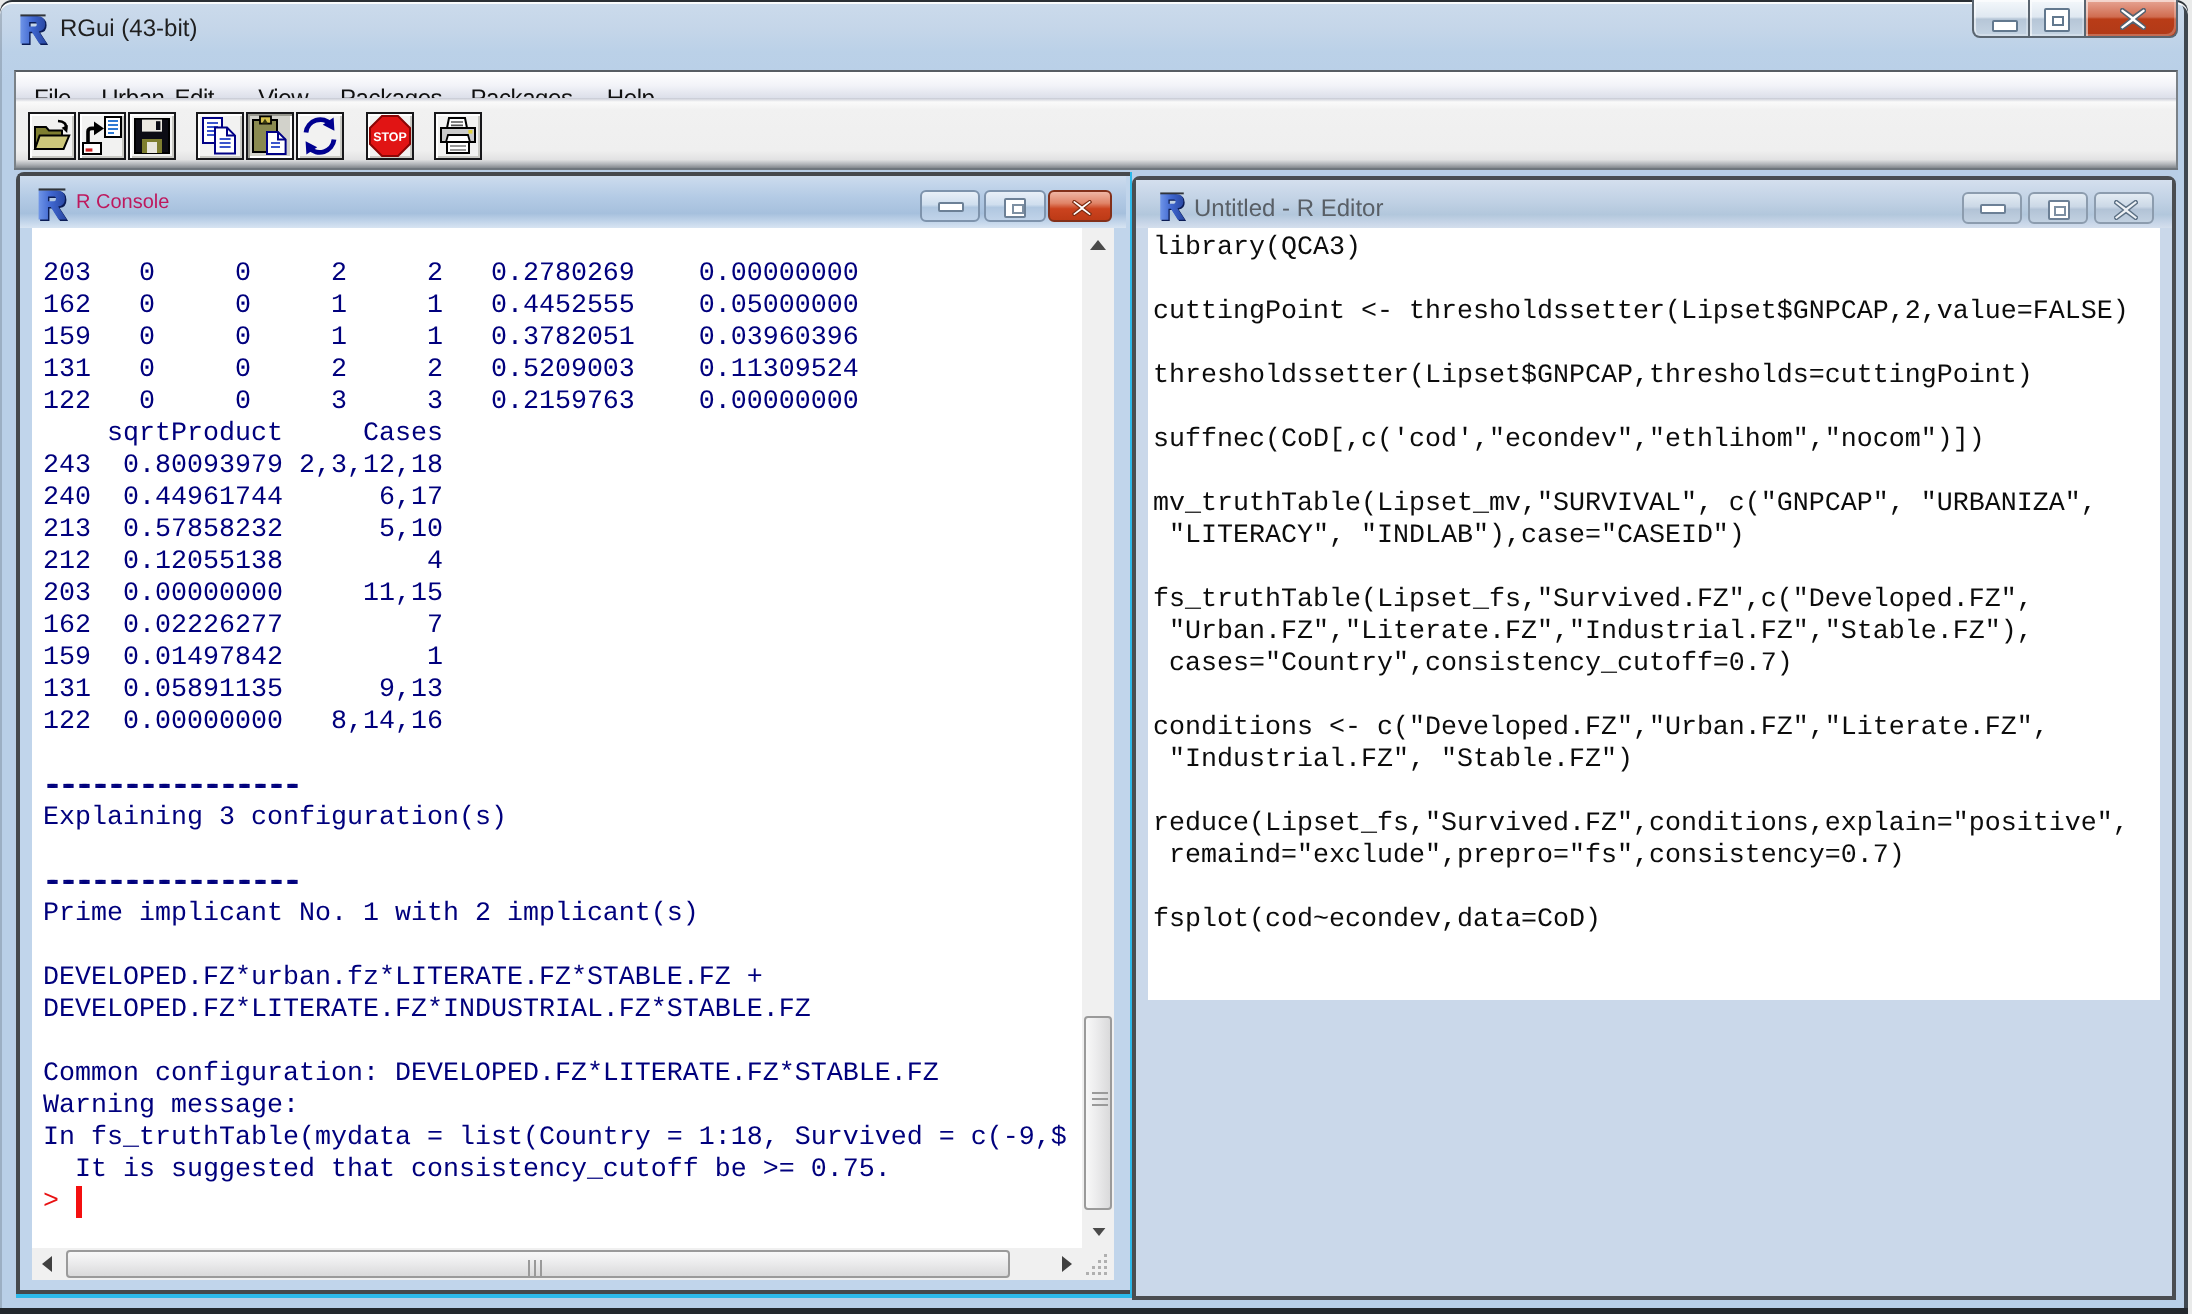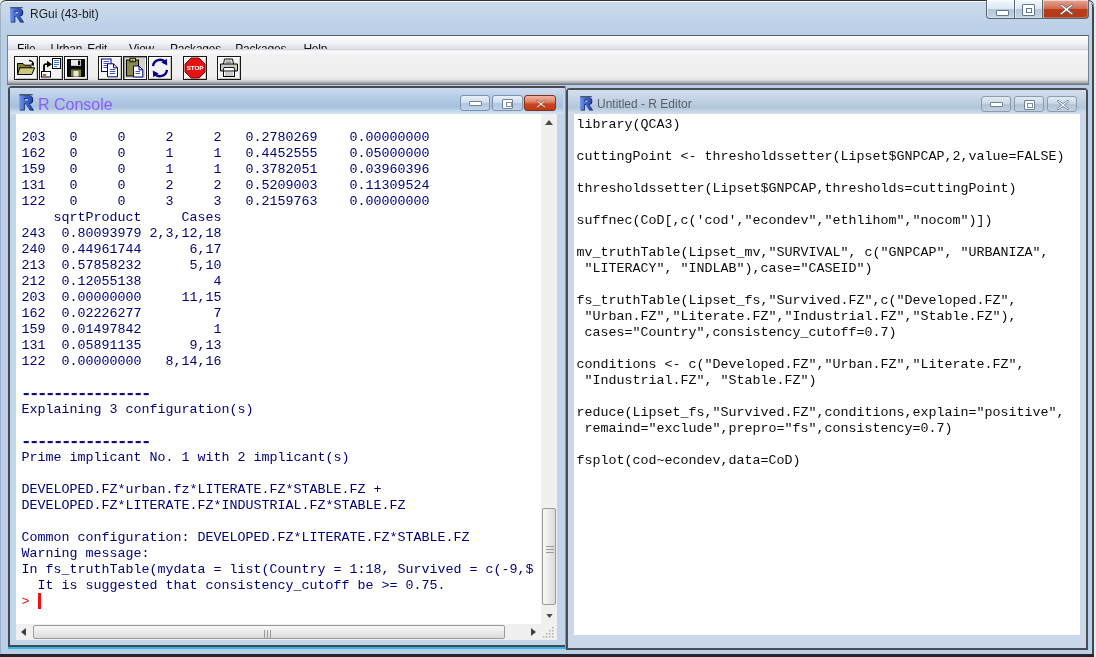--- a/index.html
+++ b/index.html
@@ -24,21 +24,21 @@
 .tb{position:absolute;top:56px;width:24px;height:24px;box-sizing:border-box;border:1px solid #17171a;background:#f2f2f1;box-shadow:inset 1px 1px 0 #ffffff,inset -1px -1px 0 #c9c9c4;}
 .tb svg{position:absolute;left:0;top:0;}
 #mdiline{left:7px;top:84px;width:1082px;height:1px;background:#6f767d;}
 
 #mdi{left:7px;top:85px;width:1082px;height:566px;background:#b9cee6;}
 
 #conwin{left:8px;top:86px;width:557px;height:561px;box-sizing:border-box;border:2px solid #45484c;border-right:none;border-radius:4px 0 0 0;background:#c1d5eb;}
 #concyanR{left:564.6px;top:86px;width:1.4px;height:563px;background:#2cb9ea;}
 #concyanB{left:8px;top:647px;width:558px;height:2px;background:#2cb9ea;}
 #contitle{left:10px;top:88px;width:553px;height:26px;background:linear-gradient(#cddcee,#b4cbe5 40%,#a6c0dd 72%,#c2d5ea 88%,#d8e4f2);}
-#contitletext{left:38px;top:96px;transform:translateZ(0);font-size:16px;color:#8b5cf6;}
+#contitletext{left:38px;top:96px;transform:translateZ(0);font-size:10px;color:#be185d;}
 
 .cwb{position:absolute;height:16px;box-sizing:border-box;border:1px solid #7e93ac;border-radius:3px;}
 .cwb-blue{background:linear-gradient(#e9f0f8,#cfdeee 45%,#b0c7e0 55%,#c0d3e9);}
 .cwb-red{background:linear-gradient(#efb5a4,#e08468 40%,#cb431f 60%,#bd3a16);border-color:#83301a;}
 .cwb-gray{background:linear-gradient(#e3ebf3,#cbd8e6 45%,#b2c3d6 55%,#c2d1e1);border-color:#8c9cae;}
 .gmin{position:absolute;left:50%;top:5px;margin-left:-6.5px;width:13px;height:5px;box-sizing:border-box;border:1px solid #6c8096;background:#fff;border-radius:1px;}
 .grest{position:absolute;left:50%;top:3px;margin-left:-5.5px;width:11px;height:10px;box-sizing:border-box;border:1px solid #6c8096;border-radius:1px;background:#fff;}
 .grest:after{content:"";position:absolute;left:2.5px;top:2px;width:4px;height:3px;background:transparent;border:1px solid #7d8fa2;}
 
 #concli{left:16px;top:114px;width:525px;height:510px;background:#ffffff;overflow:hidden;}
@@ -53,21 +53,21 @@
 #sbcorner{left:541px;top:624px;width:16px;height:16px;background:#f0f0f0;}
 .sbthumb{position:absolute;box-sizing:border-box;border:1px solid #9a9a9a;border-radius:2px;}
 #vthumb{left:1px;top:394px;width:14px;height:97px;background:linear-gradient(90deg,#f8f8f8,#ededee 40%,#dadadb);}
 #hthumb{left:17px;top:1px;width:472px;height:14px;background:linear-gradient(#f8f8f8,#ededee 40%,#dadadb);}
 .vgrip{position:absolute;left:3px;width:8px;height:1px;background:#9a9a9a;}
 .hgrip{position:absolute;top:4px;width:1px;height:8px;background:#9a9a9a;}
 
 #edwin{left:566px;top:88px;width:522px;height:562px;box-sizing:border-box;border:2px solid #4a4d51;border-radius:4px 4px 0 0;background:#cad8ea;}
 #edtitle{left:568px;top:90px;width:518px;height:24px;background:linear-gradient(#d4dfee,#c0d1e4 45%,#b2c7dc 72%,#c8d6e8 90%,#d4dfed);}
 #edtitletext{left:597px;top:97px;transform:translateZ(0);font-size:12px;color:#595f66;}
-#edcli{left:574px;top:114px;width:506px;height:521px;background:#fff;overflow:hidden;}
+#edcli{left:574px;top:114px;width:506px;height:386px;background:#fff;overflow:hidden;}
 #edtext{position:absolute;left:0;top:0;transform:translateZ(0);padding:3px 0 0 2.5px;margin:0;font-family:"Liberation Mono",monospace;font-size:13.33px;line-height:16px;color:#0c0c0c;}
 
 .rlogo{position:absolute;}
 </style></head>
 <body>
 <div id="frame" class="abs"></div>
 <div id="framebottom" class="abs"></div>
 
 <svg class="rlogo" style="left:9px;top:6.5px" width="15" height="16" viewBox="0 0 15 16">
  <defs>

